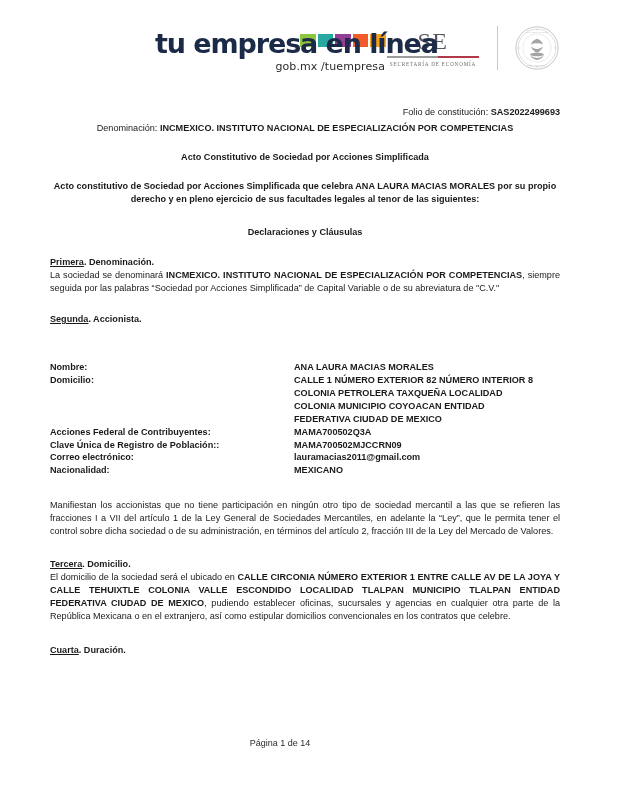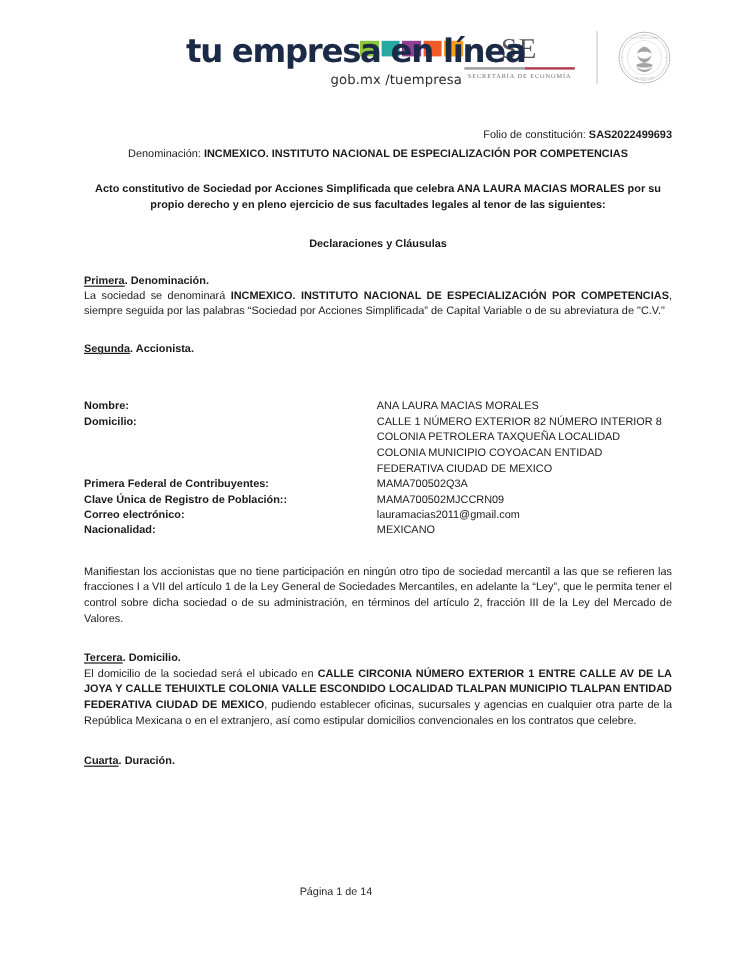--- a/index.html
+++ b/index.html
@@ -122,21 +122,21 @@
     margin: 0 16px 0 0;
   }
   .escudo {
     width: 46px;
     height: 46px;
     opacity: 0.62;
   }
 
   
   .doc {
-    padding: 0 58px 0 70px;
+    padding: 0 58px 0 50px;
     box-sizing: border-box;
     font-size: 9.1px;
     line-height: 1.42;
   }
   .r { text-align: right; }
   .c { text-align: center; }
   .j { text-align: justify; }
   .b { font-weight: bold; }
 
   .folio { margin-top: 6px; }
@@ -158,21 +158,21 @@
     width: 100%;
     border-collapse: collapse;
   }
   .acc-table td {
     vertical-align: top;
     padding: 0;
     font-size: 9.1px;
     line-height: 1.42;
   }
   .acc-label { width: 244px; font-weight: bold; }
-  .acc-value { font-weight: normal; }
+  .acc-value { font-weight: bold; }
   .acc-value .addr-line { display: block; }
 
   .manif { margin-top: 22px; }
   .tercera { margin-top: 20px; }
   .cuarta { margin-top: 22px; }
 
   .footer {
     position: absolute;
     left: 0;
     right: 58px;
@@ -232,20 +232,21 @@
     <div class="folio r">
       <span>Folio de constitución:</span>
       <span class="b">SAS2022499693</span>
     </div>
 
     <div class="denom">
       <span>Denominación:</span>
       <span class="b">INCMEXICO. INSTITUTO NACIONAL DE ESPECIALIZACIÓN POR COMPETENCIAS</span>
     </div>
 
+    <div class="acto-title c">Acto Constitutivo de Sociedad por Acciones Simplificada</div>
 
     <div class="acto-body c">Acto constitutivo de Sociedad por Acciones Simplificada que celebra ANA LAURA MACIAS MORALES por su propio derecho y en pleno ejercicio de sus facultades legales al tenor de las siguientes:</div>
 
     <div class="decl c">Declaraciones y Cláusulas</div>
 
     <div class="clause">
       <div class="clause-head">
         <span class="kw">Primera</span><span class="rest">. Denominación.</span>
       </div>
       <p class="para j"><span>La sociedad se denominará </span><span class="b">INCMEXICO. INSTITUTO NACIONAL DE ESPECIALIZACIÓN POR COMPETENCIAS</span><span>, siempre seguida por las palabras “Sociedad por Acciones Simplificada” de Capital Variable o de su abreviatura de "C.V."</span></p>
@@ -268,21 +269,21 @@
         <tr>
           <td class="acc-label">Domicilio:</td>
           <td class="acc-value">
             <span class="addr-line">CALLE  1 NÚMERO EXTERIOR 82 NÚMERO INTERIOR 8</span>
             <span class="addr-line">COLONIA PETROLERA TAXQUEÑA LOCALIDAD</span>
             <span class="addr-line">COLONIA MUNICIPIO COYOACAN ENTIDAD</span>
             <span class="addr-line">FEDERATIVA CIUDAD DE MEXICO</span>
           </td>
         </tr>
         <tr>
-          <td class="acc-label">Primera Federal de Contribuyentes:</td>
+          <td class="acc-label">Acciones Federal de Contribuyentes:</td>
           <td class="acc-value">
             <span class="addr-line">MAMA700502Q3A</span>
           </td>
         </tr>
         <tr>
           <td class="acc-label">Clave Única de Registro de Población::</td>
           <td class="acc-value">
             <span class="addr-line">MAMA700502MJCCRN09</span>
           </td>
         </tr>

